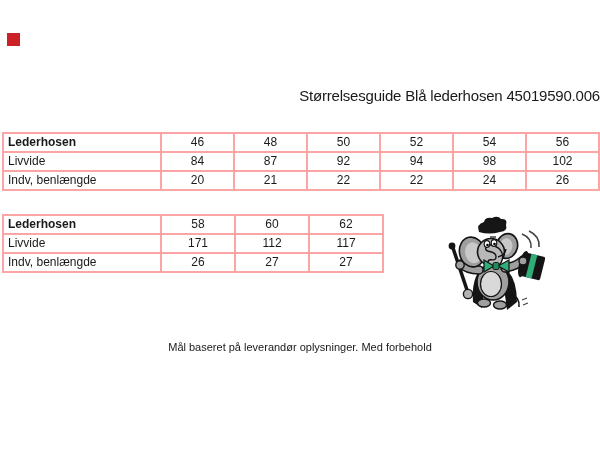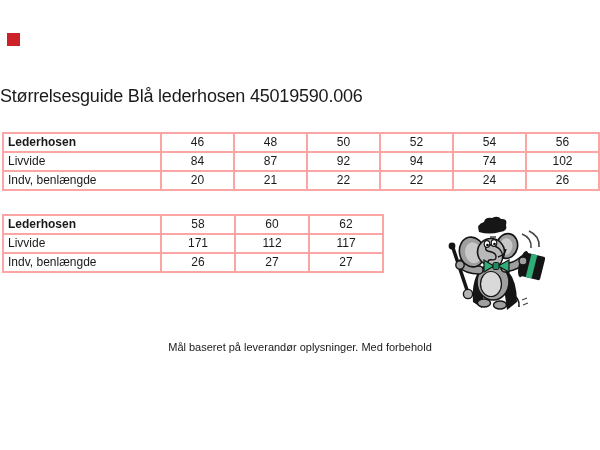--- a/index.html
+++ b/index.html
@@ -13,22 +13,22 @@
   .page { position: relative; width: 600px; height: 450px; }
 
   .red-square {
     position: absolute; left: 7px; top: 33px;
     width: 13px; height: 13px;
     background: #cc2127;
   }
 
   .title {
     position: absolute; top: 86px; left: 0;
-    width: 100%; text-align: left;
-    font-size: 18px; line-height: 20px;
+    width: 100%; text-align: right;
+    font-size: 15px; line-height: 20px;
     letter-spacing: -0.2px;
   }
 
   table.size-table {
     position: absolute;
     border-collapse: collapse;
     table-layout: fixed;
   }
   table.size-table td {
     border: 2px solid #fca5a5;
@@ -93,21 +93,21 @@
       <td>52</td>
       <td>54</td>
       <td>56</td>
     </tr>
     <tr>
       <td class="label">Livvide</td>
       <td>84</td>
       <td>87</td>
       <td>92</td>
       <td>94</td>
-      <td>74</td>
+      <td>98</td>
       <td>102</td>
     </tr>
     <tr>
       <td class="label">Indv, benlængde</td>
       <td>20</td>
       <td>21</td>
       <td>22</td>
       <td>22</td>
       <td>24</td>
       <td>26</td>

